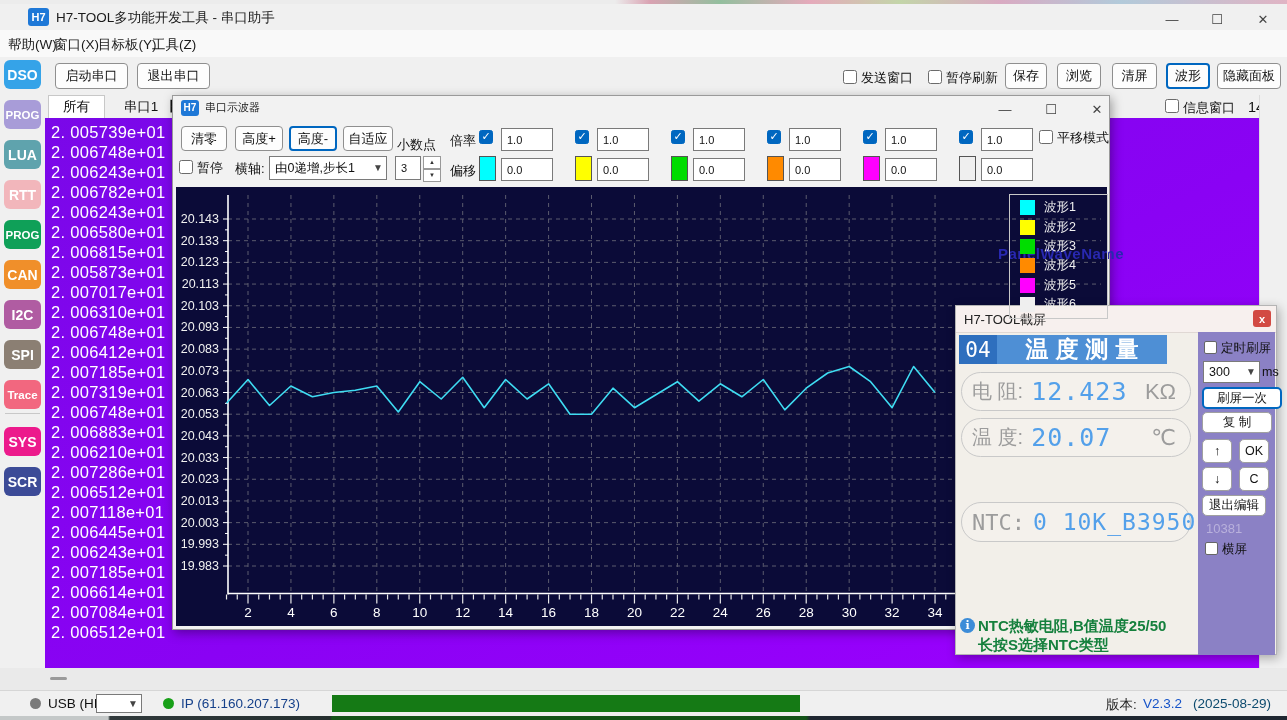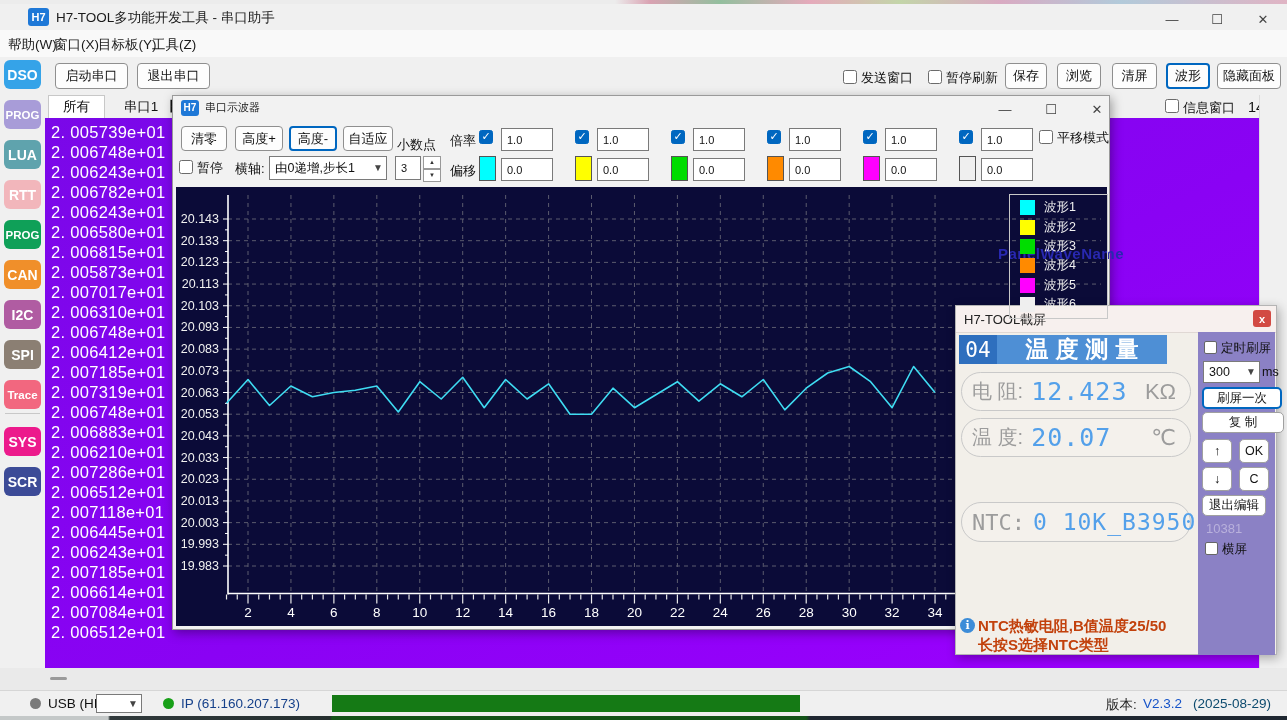--- a/index.html
+++ b/index.html
@@ -63,21 +63,21 @@
   #shot-close{position:absolute;right:5px;top:4px;width:18px;height:17px;background:#d24a43;border-radius:3px;
       color:#fff;font-size:11px;font-weight:bold;display:flex;align-items:center;justify-content:center;}
   #shot-header{position:absolute;left:3px;top:29px;width:208px;height:29px;background:#4e8fd5;display:flex;}
   #shot-num{width:38px;height:29px;background:#2e6fbe;color:#fff;font-size:21px;display:flex;align-items:center;justify-content:center;font-family:"DejaVu Sans Mono",monospace;}
   #shot-header-title{flex:1;color:#fff;font-size:23px;font-weight:bold;letter-spacing:7px;display:flex;align-items:center;justify-content:center;padding-left:7px;}
   .pill{position:absolute;left:5px;width:230px;border:1.5px solid #c9c9c9;border-radius:20px;
         background:#f4f1ec;display:flex;align-items:center;box-sizing:border-box;}
   .pill .plabel{color:#9c9c9c;font-size:20px;margin-left:10px;white-space:pre;}
   .pill .pvalue{color:#53a0ea;font-size:25px;font-family:"DejaVu Sans Mono",monospace;margin-left:8px;letter-spacing:1px;white-space:pre;}
   .pill .punit{color:#9c9c9c;font-size:22px;margin-left:auto;margin-right:14px;}
-  .info-text{position:absolute;color:#c2410c;font-size:15px;font-weight:bold;white-space:nowrap;}
+  .info-text{position:absolute;color:#15803d;font-size:15px;font-weight:bold;white-space:nowrap;}
   #shot-sidebar{position:absolute;left:242px;top:26px;width:77px;height:323px;background:#8b81c5;}
   .sbtn{position:absolute;background:#fff;border:1px solid #a0a0a0;border-radius:5px;font-size:12.5px;color:#111;
         display:flex;align-items:center;justify-content:center;box-sizing:border-box;}
   .sbtn.focus{border:2px solid #0067c0;}
   .scb{position:absolute;width:13px;height:13px;background:#fff;border:1px solid #666;border-radius:2px;box-sizing:border-box;}
   .scb-label{position:absolute;font-size:12.5px;color:#101010;white-space:nowrap;}
 </style>
 </head>
 <body>
 
@@ -478,21 +478,21 @@
 
     <div id="shot-sidebar">
       <span class="scb" style="left:6px;top:9px;"></span>
       <span class="scb-label" style="left:23px;top:8px;">定时刷屏</span>
       <div class="combo" style="left:5px;top:29px;width:57px;height:22px;">
         <span>300</span>
         <span class="chev">▼</span>
       </div>
       <span class="scb-label" style="left:64px;top:33px;">ms</span>
       <div class="sbtn focus" style="left:4px;top:55px;width:80px;height:22px;">刷屏一次</div>
-      <div class="sbtn" style="left:4px;top:80px;width:82px;height:21px;">复 制</div>
+      <div class="sbtn" style="left:4px;top:80px;width:70px;height:21px;">复 制</div>
       <div class="sbtn" style="left:4px;top:107px;width:30px;height:24px;">↑</div>
       <div class="sbtn" style="left:41px;top:107px;width:30px;height:24px;">OK</div>
       <div class="sbtn" style="left:4px;top:135px;width:30px;height:24px;">↓</div>
       <div class="sbtn" style="left:41px;top:135px;width:30px;height:24px;">C</div>
       <div class="sbtn" style="left:4px;top:163px;width:64px;height:21px;">退出编辑</div>
       <span class="scb-label" style="left:8px;top:189px;color:#b9b1dc;font-size:13px;">10381</span>
       <span class="scb" style="left:7px;top:210px;"></span>
       <span class="scb-label" style="left:24px;top:209px;">横屏</span>
     </div>
   </div>

